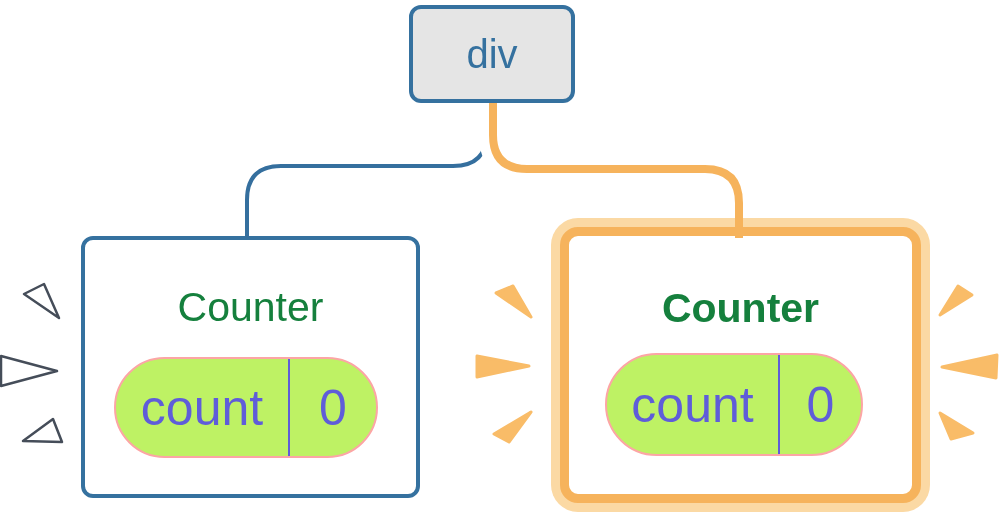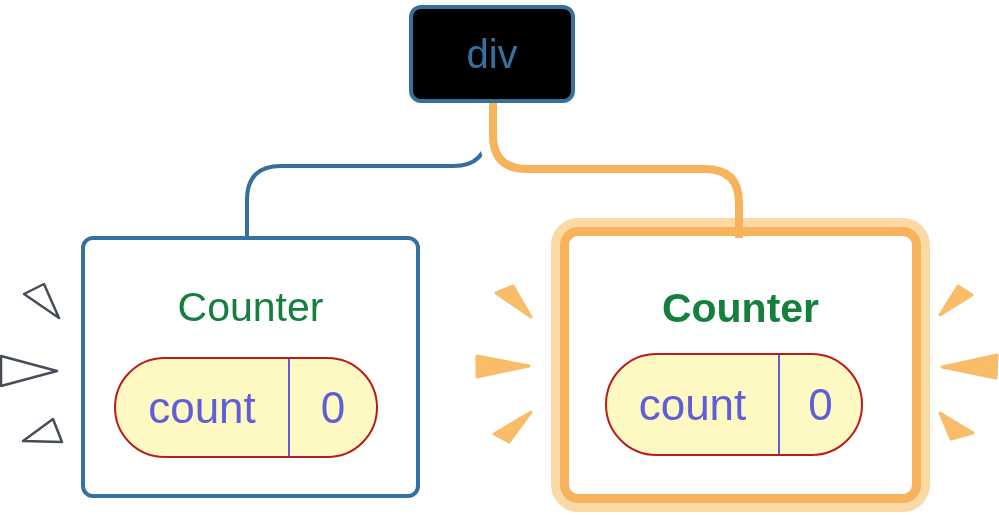--- a/index.html
+++ b/index.html
@@ -4,21 +4,21 @@
 <style>
   html,body{margin:0;padding:0;background:#ffffff;}
   .stage{
     position:relative;width:999px;height:515px;background:#ffffff;
     font-family:"Liberation Sans", sans-serif;overflow:hidden;
   }
   
   .node-root{
     position:absolute;left:409px;top:5px;width:166px;height:98px;
     box-sizing:border-box;border:4px solid #35719f;border-radius:12px;
-    background:#000000;display:flex;align-items:center;justify-content:center;
+    background:#e5e5e5;display:flex;align-items:center;justify-content:center;
     font-size:40px;font-weight:500;color:#35719f;z-index:2;
   }
   .card{
     position:absolute;box-sizing:border-box;background:#fff;z-index:2;
   }
   .card-left{
     left:81px;top:236px;width:339px;height:262px;
     border:4px solid #35719f;border-radius:12px;
   }
   .card-right{
@@ -28,22 +28,22 @@
   }
   .card-title{
     position:absolute;left:0;width:100%;text-align:center;
     font-size:41px;color:#15803d;
   }
   .card-left .card-title{top:44px;font-weight:500;}
   .card-right .card-title{top:49px;font-weight:700;}
   
   .pill{
     position:absolute;box-sizing:border-box;
-    border:2px solid #b91c1c;border-radius:999px;
-    display:grid;color:#5f5dd9;font-size:44px;background:#fef9c3;
+    border:2px solid #fca5a5;border-radius:999px;
+    display:grid;color:#5f5dd9;font-size:50px;background:#bef264;
   }
   .card-left .pill{left:29px;top:117px;width:264px;height:101px;grid-template-columns:172px 1fr;}
   .card-right .pill{left:36px;top:117px;width:258px;height:103px;grid-template-columns:171px 1fr;}
   .pill-key,.pill-val{
     display:flex;align-items:center;justify-content:center;height:100%;
   }
   .pill-val{border-left:2px solid #5f5dd9;}
   
   .overlay{
     position:absolute;left:0;top:0;width:999px;height:515px;z-index:5;

